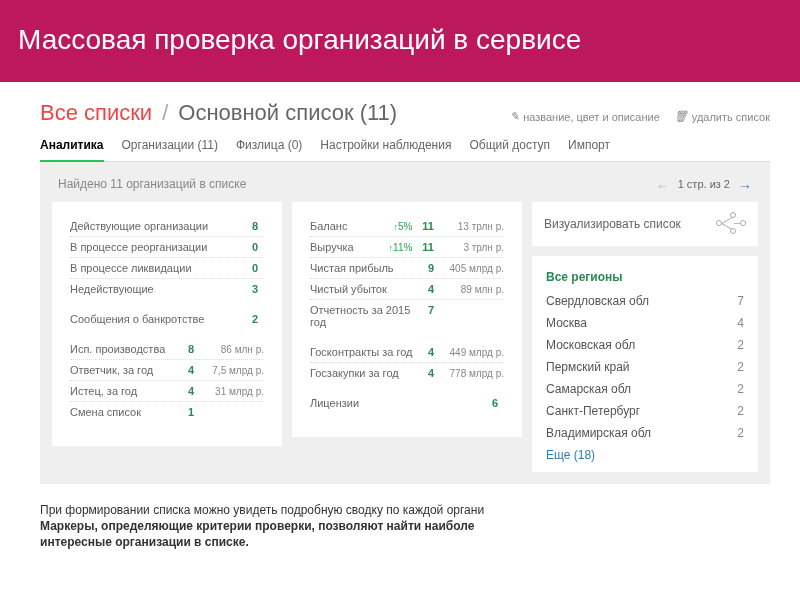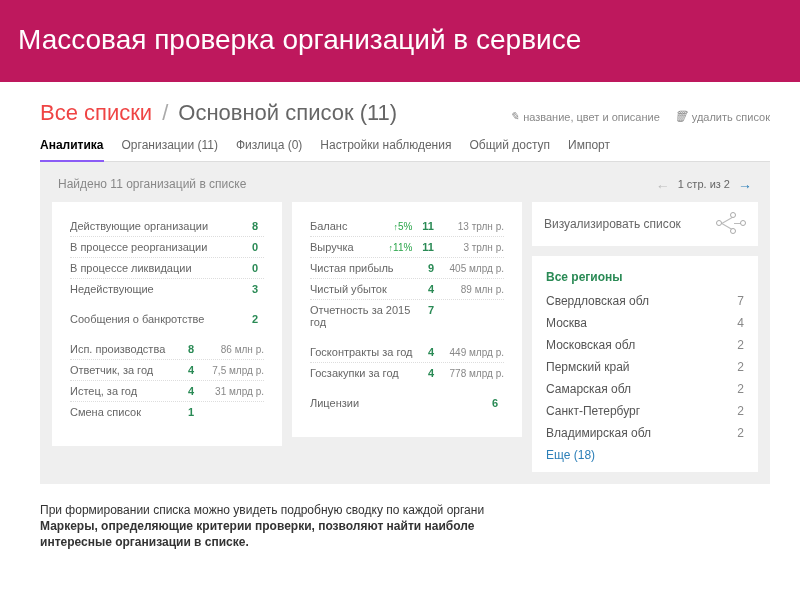--- a/index.html
+++ b/index.html
@@ -7,21 +7,21 @@
   .hero { background: #be185d; color: #fff; padding: 24px 18px 26px; font-size: 28px; font-weight: 400; }
   .page { padding: 18px 30px 0 40px; }
   .crumb { display: flex; align-items: baseline; gap: 10px; margin-bottom: 6px; position: relative; }
   .crumb-link { color: #ef4444; font-size: 22px; font-weight: 300; cursor: pointer; }
   .crumb-sep { color: #aaa; font-size: 22px; font-weight: 300; }
   .crumb-title { color: #666; font-size: 22px; font-weight: 300; }
   .crumb-tools { margin-left: auto; font-size: 11px; color: #888; display: flex; gap: 14px; }
   .crumb-tools span { display: inline-flex; align-items: center; gap: 4px; cursor: pointer; }
   .tabs { display: flex; gap: 18px; border-bottom: 1px solid #ddd; margin-top: 6px; font-size: 12px; }
   .tab { padding: 6px 0 8px; color: #666; cursor: pointer; }
-  .tab.active { color: #000; font-weight: 700; border-bottom: 2px solid #8b5cf6; margin-bottom: -1px; }
+  .tab.active { color: #000; font-weight: 700; border-bottom: 2px solid #22c55e; margin-bottom: -1px; }
   .content { background: #efefef; padding: 10px 12px 12px; margin-top: 0; }
   .finder { display: flex; align-items: center; font-size: 12px; color: #888; padding: 4px 6px 10px; }
   .finder .pager { margin-left: auto; display: inline-flex; align-items: center; gap: 8px; color: #666; font-size: 11px; }
   .arrow { color: #2c7fb8; font-size: 14px; cursor: pointer; }
   .arrow.dim { color: #bbb; }
   .cols { display: flex; gap: 10px; align-items: flex-start; }
   .card { background: #fff; padding: 14px 18px; }
   .left { flex: 0 0 230px; }
   .mid  { flex: 0 0 230px; }
   .right { flex: 1 1 auto; display: flex; flex-direction: column; gap: 10px; }

